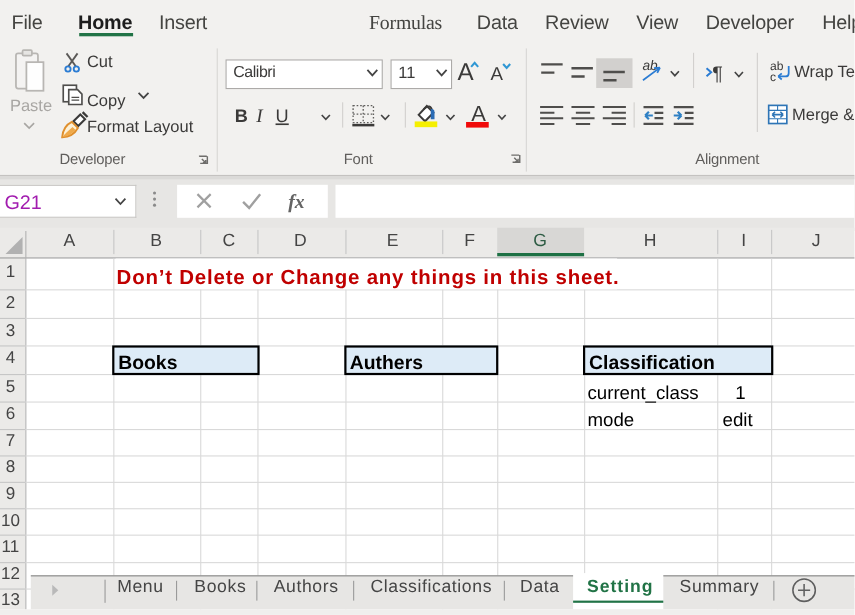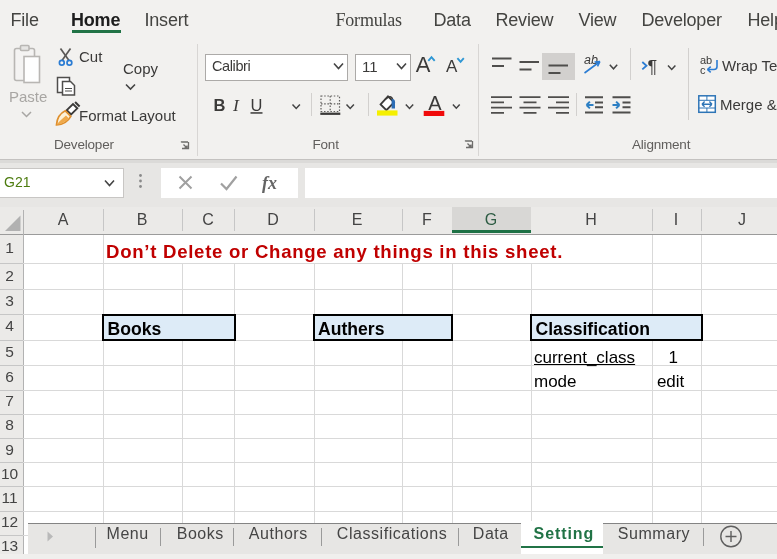--- a/index.html
+++ b/index.html
@@ -34,21 +34,21 @@
   <div class="menuitem" style="left:641.5px;">Developer</div>
   <div class="menuitem" style="left:747.5px;">Help</div>
   <div class="abs" style="left:71.5px;top:29.7px;width:49px;height:3.2px;background:#217346;"></div>
 
   <div class="vsep" style="left:196.5px;top:44px;height:112px;"></div>
   <div class="vsep" style="left:478px;top:44px;height:112px;"></div>
 
   <div id="paste-icon"></div>
   <div class="ribtext" style="left:9px;top:88px;color:#a8a6a3;">Paste</div>
   <div class="ribtext" style="left:79px;top:48px;">Cut</div>
-  <div class="ribtext" style="left:79px;top:60px;margin-left:44px;">Copy</div>
+  <div class="ribtext" style="left:79px;top:83px;">Copy</div>
   <div class="ribtext" style="left:79px;top:107px;">Format Layout</div>
   <div class="grouplabel" style="left:54px;top:137px;">Developer</div>
 
   <div class="abs" style="left:205px;top:54px;width:141px;height:25px;background:#fff;border:1px solid #acaaa8;"></div>
   <div class="ribtext" style="left:212px;top:58px;font-size:14.5px;letter-spacing:-0.4px;">Calibri</div>
   <div class="abs" style="left:355px;top:54px;width:54px;height:25px;background:#fff;border:1px solid #acaaa8;"></div>
   <div class="ribtext" style="left:362px;top:58px;">11</div>
 
   <div class="vsep" style="left:311px;top:93px;height:23px;background:#d2d0ce;"></div>
   <div class="vsep" style="left:368px;top:93px;height:23px;background:#d2d0ce;"></div>
@@ -169,21 +169,21 @@
       <path d="M0.8 5.3 h16.5 M0.8 13 h16.5 M8.9 0.8 v4.5 M8.9 13 v4.3" stroke="#2e75b6" stroke-width="1"></path>
       <path d="M4 9.2 h10 M4 9.2 l2.6 -2.6 M4 9.2 l2.6 2.6 M14 9.2 l-2.6 -2.6 M14 9.2 l-2.6 2.6" stroke="#2e75b6" stroke-width="1.4" fill="none"></path>
     </g>
   </svg>
 
   <div class="abs" style="left:0;top:159px;width:777px;height:1px;background:#c4c2c0;"></div>
   <div class="abs" style="left:0;top:160px;width:777px;height:3px;background:#dbdad8;z-index:3;"></div>
 
   <div class="abs" style="left:0;top:160px;width:777px;height:50px;background:#e7e6e4;"></div>
   <div class="abs" style="left:0;top:168px;width:124px;height:30px;background:#fff;border:1px solid #c8c6c4;border-left:none;box-sizing:border-box;"></div>
-  <div class="ribtext" style="left:4px;top:173.5px;font-size:14px;color:#4d7c0f;">G21</div>
+  <div class="ribtext" style="left:4px;top:173.5px;font-size:18px;color:#a21caf;">G21</div>
   <div class="abs" style="left:160.5px;top:168px;width:137px;height:30px;background:#fff;"></div>
   <div class="abs" style="left:305px;top:168px;width:472px;height:30px;background:#fff;"></div>
   <svg class="abs" style="left:0;top:160px;" width="777" height="50" viewBox="0 0 777 50">
     <path d="M105 20.5 l4.5 5 4.5-5" fill="none" stroke="#444" stroke-width="1.6"></path>
     <circle cx="140.5" cy="15.5" r="1.4" fill="#8a8a8a"></circle>
     <circle cx="140.5" cy="21" r="1.4" fill="#8a8a8a"></circle>
     <circle cx="140.5" cy="26.5" r="1.4" fill="#8a8a8a"></circle>
     <path d="M179.5 16.5 L191.5 28.5 M191.5 16.5 L179.5 28.5" stroke="#a0a0a0" stroke-width="2"></path>
     <path d="M221 23.5 l5.5 5.5 10-12.5" fill="none" stroke="#a0a0a0" stroke-width="2.2"></path>
     <text x="262" y="29" font-family="Liberation Serif,serif" font-style="italic" font-weight="bold" font-size="18" fill="#646464">fx</text>
@@ -271,21 +271,21 @@
   <div class="abs" style="left:104.5px;top:234.5px;width:456px;height:28px;background:#fff;"></div>
   <div class="abs" style="left:106px;top:241px;font-size:18.6px;font-weight:bold;color:#c00000;letter-spacing:0.72px;white-space:nowrap;">Don’t Delete or Change any things in this sheet.</div>
 
   <div class="abs" style="left:102px;top:313.8px;width:133.8px;height:27.3px;background:#ddebf7;border:2.6px solid #000;box-sizing:border-box;"></div>
   <div class="abs" style="left:312.6px;top:313.8px;width:140.8px;height:27.3px;background:#ddebf7;border:2.6px solid #000;box-sizing:border-box;"></div>
   <div class="abs" style="left:529.8px;top:313.8px;width:172.9px;height:27.3px;background:#ddebf7;border:2.6px solid #000;box-sizing:border-box;"></div>
   <div class="abs" style="left:107.5px;top:319px;font-size:17.6px;font-weight:bold;color:#000;white-space:nowrap;">Books</div>
   <div class="abs" style="left:318px;top:319px;font-size:17.6px;font-weight:bold;color:#000;white-space:nowrap;">Authers</div>
   <div class="abs" style="left:535.5px;top:319px;font-size:17.6px;font-weight:bold;color:#000;white-space:nowrap;">Classification</div>
 
-  <div class="celltext" style="left:534px;top:347.5px;text-decoration:underline;">current_class</div>
+  <div class="celltext" style="left:534px;top:347.5px;">current_class</div>
   <div class="celltext" style="left:652px;top:347.5px;width:42.4px;text-align:center;">1</div>
   <div class="celltext" style="left:534px;top:371.5px;">mode</div>
   <div class="celltext" style="left:652px;top:371.5px;width:37.2px;text-align:center;">edit</div>
 
   <div class="abs" style="left:28px;top:522.5px;width:749px;height:31px;background:#e7e6e4;border-top:1px solid #848484;box-sizing:border-box;"></div>
   <div class="abs" style="left:520.6px;top:521px;width:82.8px;height:32.5px;background:#fff;"></div>
   <div class="abs" style="left:520.6px;top:545.7px;width:82.8px;height:2.3px;background:#217346;"></div>
   <svg class="abs" style="left:28px;top:522px;" width="749" height="32" viewBox="0 0 749 32">
     <polygon points="19.5,9.5 19.5,19.5 25,14.5" fill="#b9b9b9"></polygon>
     <circle cx="703" cy="14.5" r="10.2" fill="none" stroke="#5f5f5f" stroke-width="1.4"></circle>

